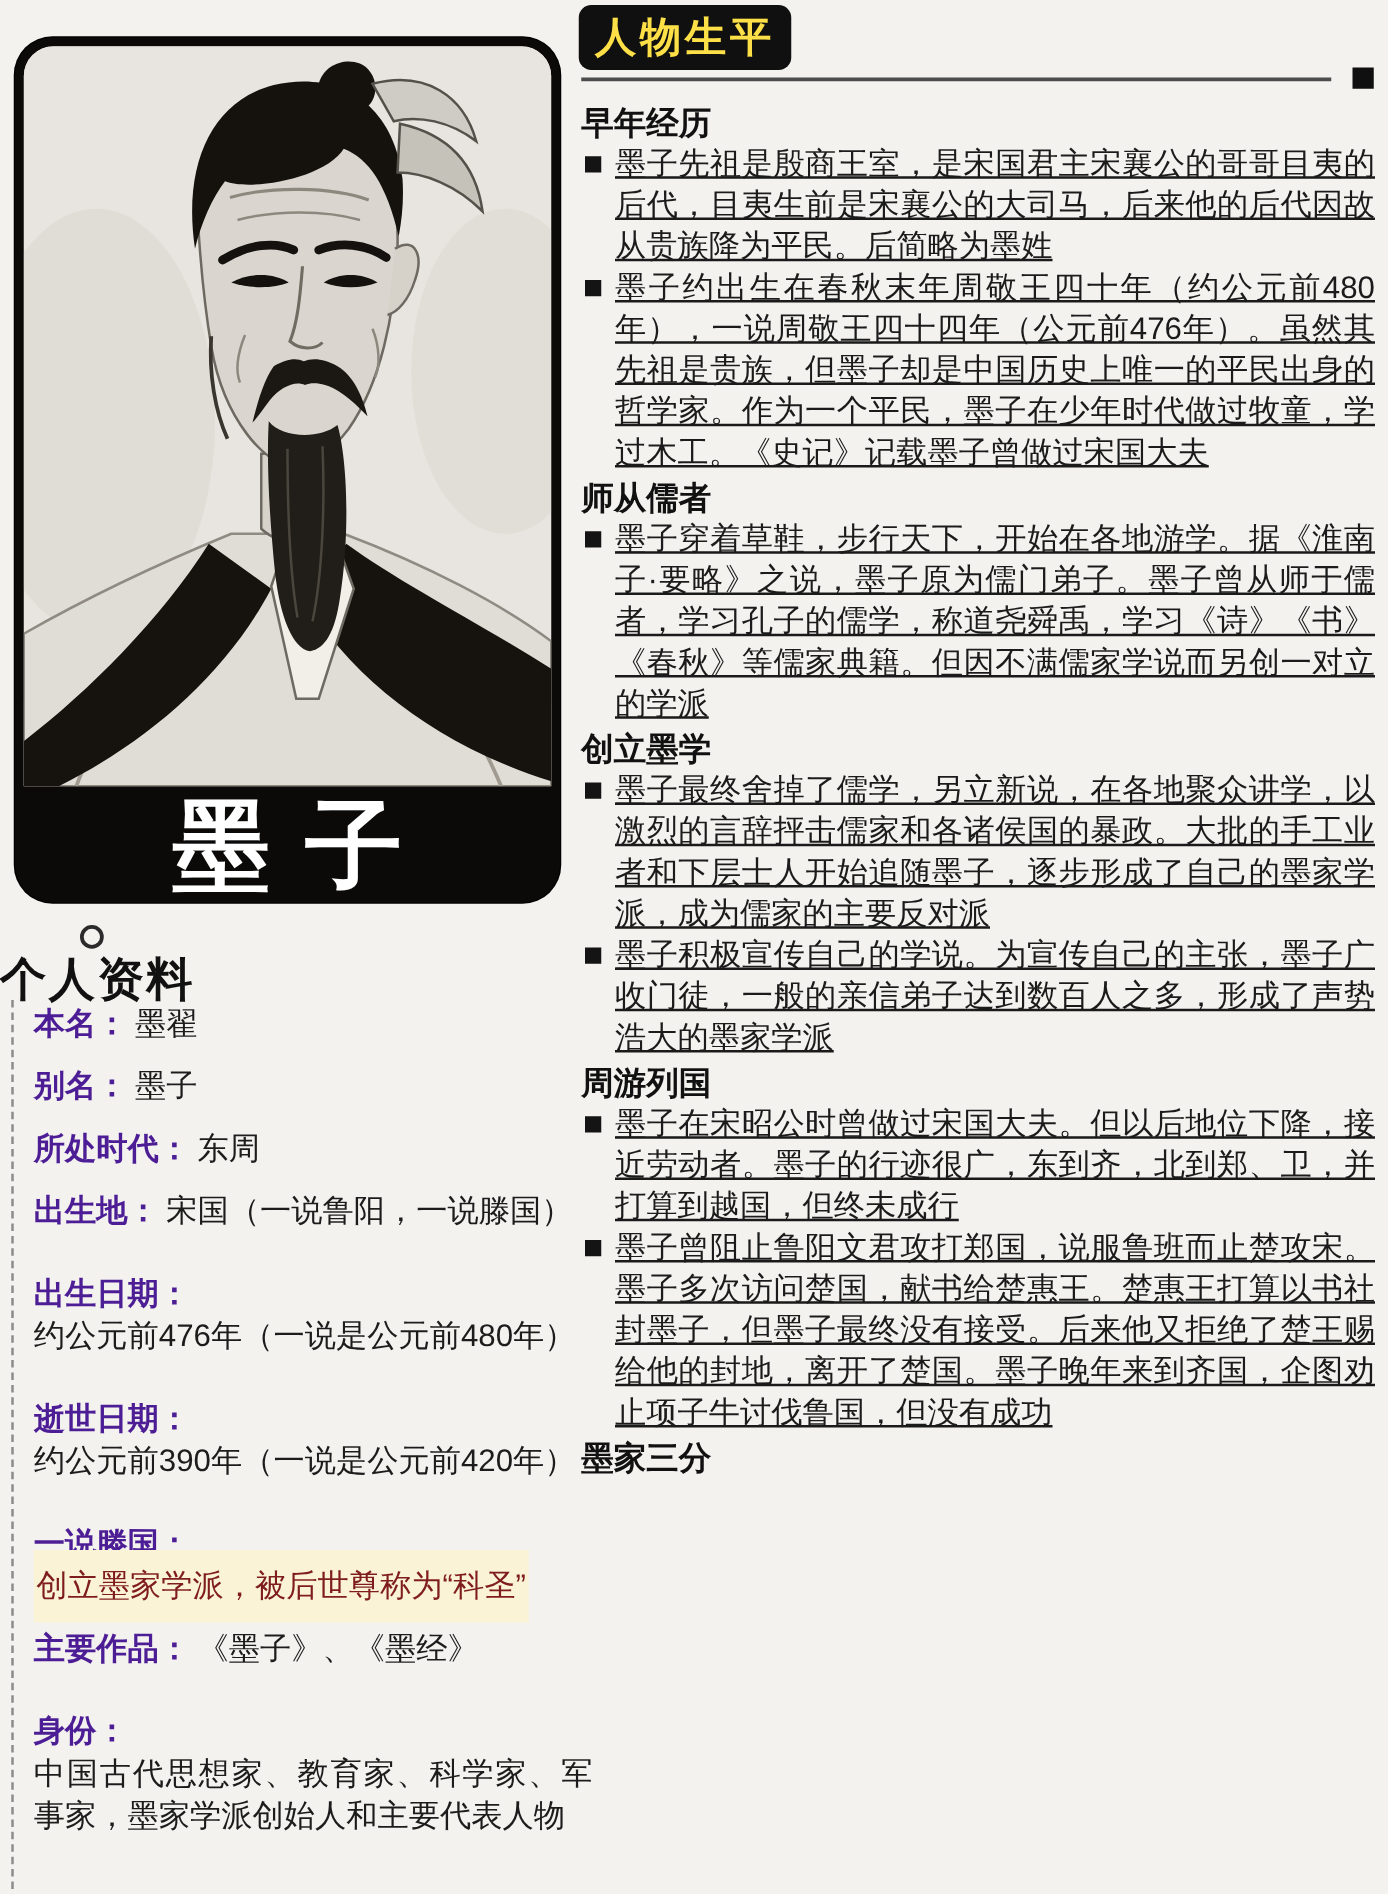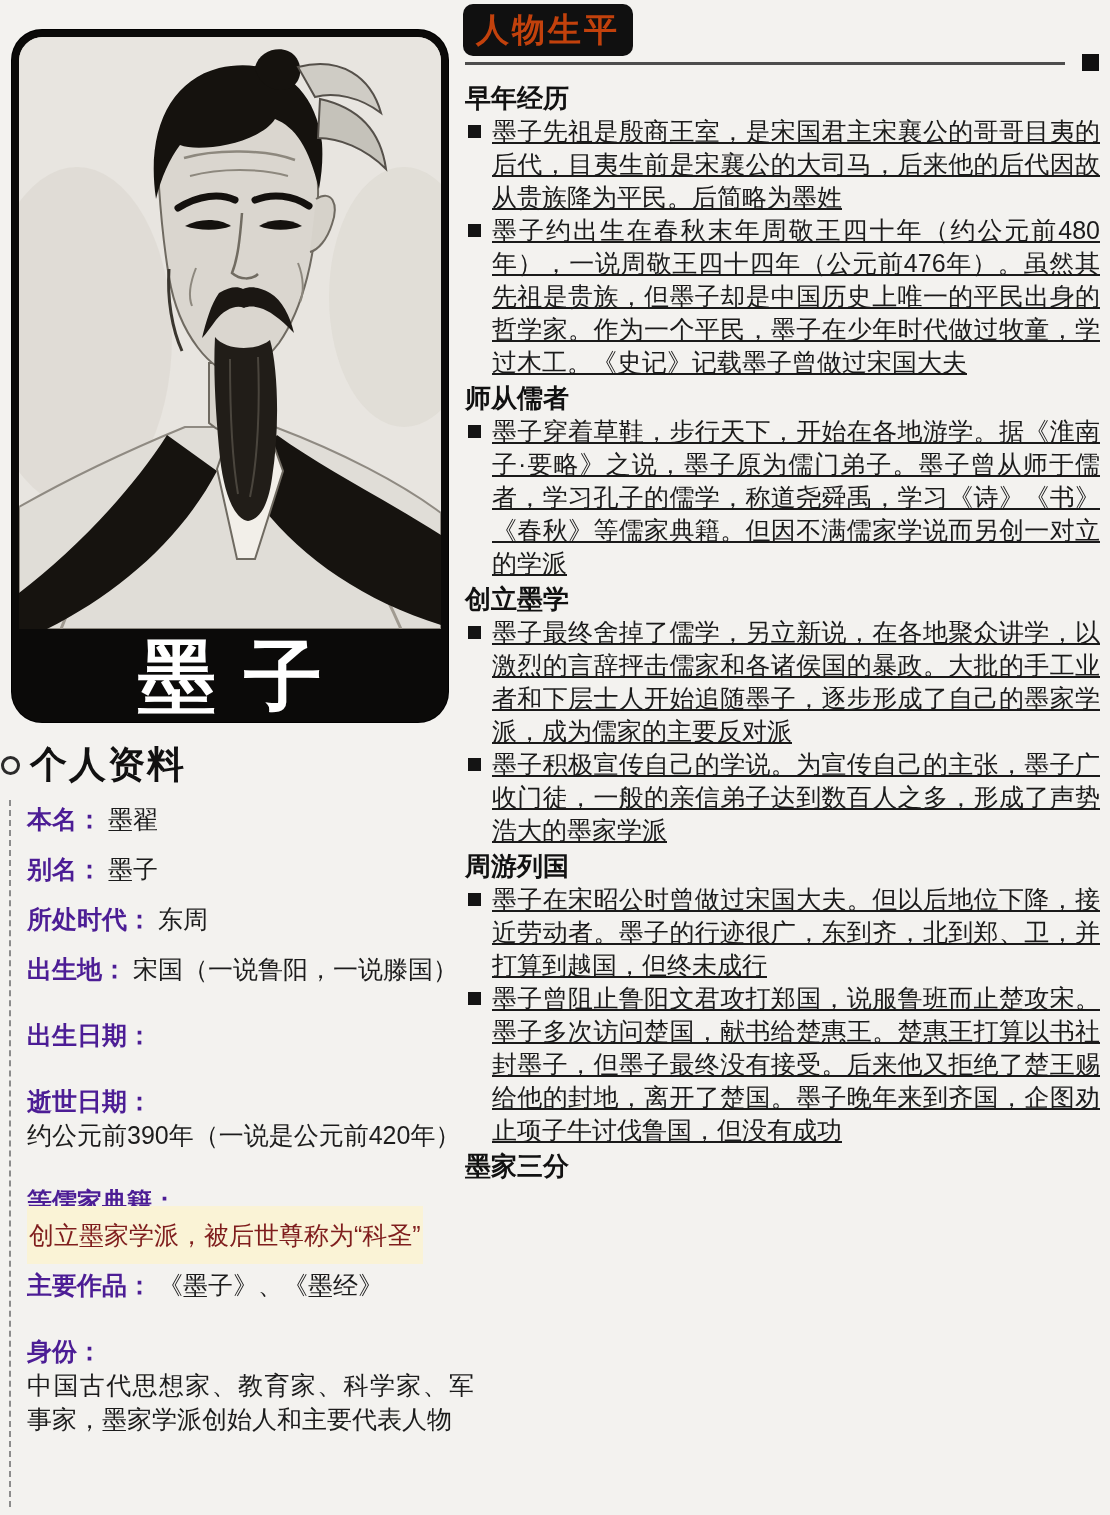--- a/index.html
+++ b/index.html
@@ -19,41 +19,41 @@
     position:absolute; left:7px; top:7px; width:422px; height:592px;
     border-radius:24px 24px 0 0; overflow:hidden; background:#e8e5e0;
   }
   .portrait-art svg { display:block; width:100%; height:100%; }
   .portrait-name {
     position:absolute; left:0; right:0; bottom:0; height:93px;
     display:flex; align-items:center; justify-content:center;
     color:#ffffff; font-size:78px; font-weight:bold;
     letter-spacing:28px; text-indent:28px; line-height:1;
   }
-  .pi-header { position:absolute; left:0; top:740px; display:flex; align-items:center; }
+  .pi-header { position:absolute; left:0; top:740px; display:flex; align-items:center;flex-direction:column; }
   .pi-circle {
     width:13px; height:13px; border:3px solid #2b2b2b; border-radius:50%;
     background:transparent; margin:0 10px 0 1px; flex:none;
   }
   .pi-title { margin:0; font-size:37px; font-weight:bold; color:#111; letter-spacing:2px; }
   .pi-body {
     position:absolute; left:9px; top:800px; width:447px;
     padding:2px 0 55px 16px; border-left:2px dashed #8c8c8c;
   }
   .pi-field { font-size:25px; line-height:34px; margin-bottom:16px; text-align:justify; }
   .pi-label { font-weight:bold; color:#4c1d95;margin-top:32px; }
   .pi-field.inline .pi-label { margin-right:6px; }
   .pi-field.block .pi-label { display:block; }
   .pi-value { color:#1c1c1c; }
   .pi-value.highlight { color:#7f1d1d; background:#faf3d6; padding:15px 2px; }
   
   .right-col { position:absolute; left:462px; top:0; width:648px; height:1515px; }
   .bio-badge {
     position:absolute; left:1px; top:4px;
-    background:#101010; color:#c2410c; font-weight:bold; font-size:33px;
+    background:#101010; color:#fde047; font-weight:bold; font-size:33px;
     line-height:1; padding:9px 13px 10px; border-radius:10px; letter-spacing:3px;
   }
   .bio-rule { position:absolute; left:3px; top:62px; width:600px; height:3px; background:#4d4d4d; }
   .bio-rule-square { position:absolute; left:620px; top:54px; width:17px; height:17px; background:#101010; }
   .bio-sections { position:absolute; left:3px; top:79px; width:640px; }
   .bio-heading { margin:3px 0 0 0; font-size:26px; font-weight:bold; line-height:33px; color:#111; }
   .bio-bullet { display:flex; align-items:flex-start;text-decoration:underline; }
   .bullet-marker { flex:none; width:13px; height:13px; background:#141414; margin:10px 11px 0 3px; }
   .bullet-text { font-size:25px; line-height:33px; width:608px; text-align:justify; color:#1b1b1b; }
   .bullet-text .bt-line { display:block; }
@@ -119,23 +119,23 @@
 
   <div class="pi-header">
     <span class="pi-circle"></span>
     <h2 class="pi-title">个人资料</h2>
   </div>
   <div class="pi-body" id="pi-fields">
       <div class="pi-field inline"><span class="pi-label">本名：</span><span class="pi-value">墨翟</span></div>
       <div class="pi-field inline"><span class="pi-label">别名：</span><span class="pi-value">墨子</span></div>
       <div class="pi-field inline"><span class="pi-label">所处时代：</span><span class="pi-value">东周</span></div>
       <div class="pi-field inline"><span class="pi-label">出生地：</span><span class="pi-value">宋国（一说鲁阳，一说滕国）</span></div>
-      <div class="pi-field block"><span class="pi-label">出生日期：</span></div>
+      <div class="pi-field block"><span class="pi-label">出生日期：</span><span class="pi-value">约公元前476年（一说是公元前480年）</span></div>
       <div class="pi-field block"><span class="pi-label">逝世日期：</span><span class="pi-value">约公元前390年（一说是公元前420年）</span></div>
-      <div class="pi-field block"><span class="pi-label">等儒家典籍：</span><span class="pi-value highlight">创立墨家学派，被后世尊称为“科圣”</span></div>
+      <div class="pi-field block"><span class="pi-label">一说滕国：</span><span class="pi-value highlight">创立墨家学派，被后世尊称为“科圣”</span></div>
       <div class="pi-field inline"><span class="pi-label">主要作品：</span><span class="pi-value">《墨子》、《墨经》</span></div>
       <div class="pi-field block"><span class="pi-label">身份：</span><span class="pi-value">中国古代思想家、教育家、科学家、军事家，墨家学派创始人和主要代表人物</span></div>
     </div>
 </div>
 
 <div class="right-col">
   <div class="bio-badge">人物生平</div>
   <div class="bio-rule"></div>
   <div class="bio-rule-square"></div>
   <div class="bio-sections" id="bio-sections">

